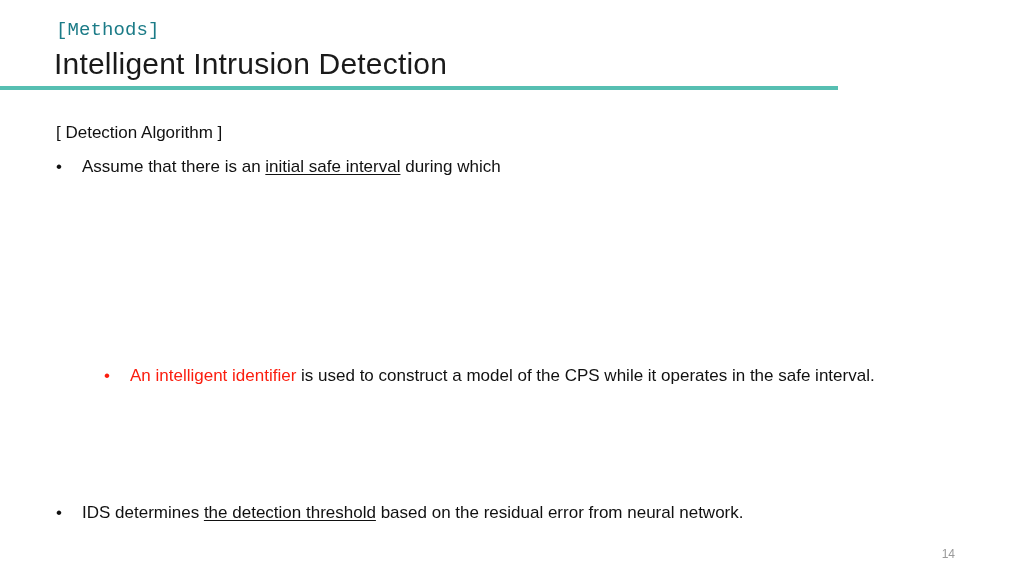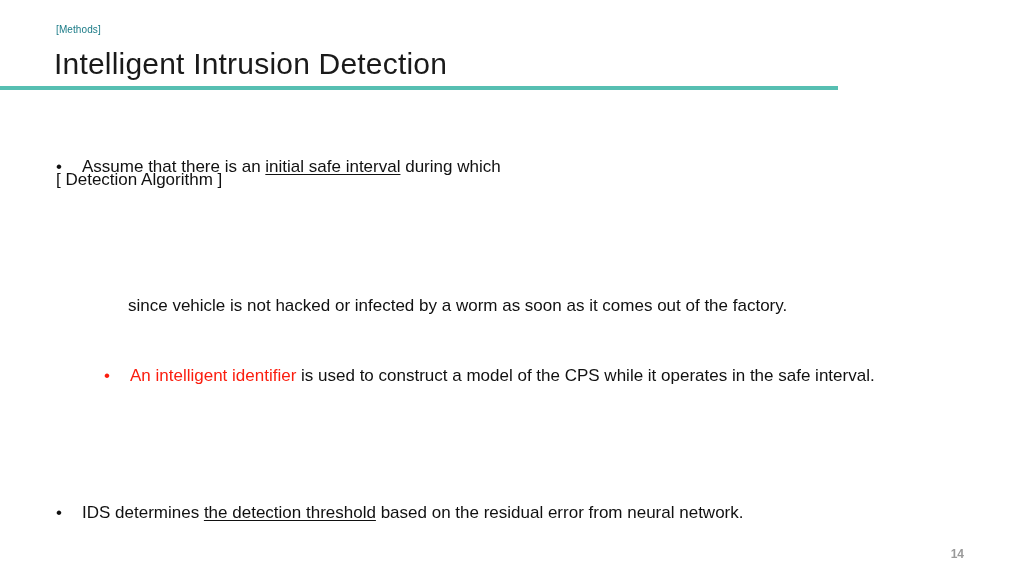--- a/index.html
+++ b/index.html
@@ -21,25 +21,26 @@
     width: 1024px;
     height: 576px;
     background: #ffffff;
   }
 
   
   .kicker {
     position: absolute;
     left: 56px;
     top: 21px;
-    font-size: 10px;
+    font-size: 19px;
     line-height: 18px;
     color: #1b7b87;
     letter-spacing: 0.1px;
     white-space: nowrap;
+    font-family: Liberation Mono, monospace;
   }
 
   .slide-title {
     position: absolute;
     left: 54px;
     top: 45px;
     font-size: 30px;
     line-height: 38px;
     font-weight: 400;
     color: #1a1a1a;
@@ -66,21 +67,20 @@
   }
 
   .section-label {
     position: absolute;
     left: 56px;
     top: 120px;
     font-size: 17px;
     line-height: 26px;
     color: #111111;
     white-space: nowrap;
-    margin-top: 47px;
   }
 
   .bullet-row {
     position: absolute;
     left: 56px;
     font-size: 17px;
     line-height: 26px;
     color: #111111;
     white-space: nowrap;
   }
@@ -109,27 +109,26 @@
 
   .u { text-decoration: underline; text-underline-offset: 2px; }
   .red { color: #fb1d0e; }
 
   .bullet-row.red-row { color: #fb1d0e; }
   .bullet-row.red-row .rest { color: #111111; }
 
   
   .page-number {
     position: absolute;
-    right: 60px;
+    right: 69px;
     bottom: 14px;
     font-size: 12px;
     line-height: 16px;
     color: #9a9a9a;
     white-space: nowrap;
-    font-weight: bold;
   }
 </style>
 </head>
 <body>
 
 <div class="slide">
 
   <div class="kicker">[Methods]</div>
 
   <div class="slide-title">Intelligent Intrusion Detection</div>
@@ -137,21 +136,20 @@
   <div class="title-rule"></div>
 
   <div class="body-area">
 
     <div class="section-label">[ Detection Algorithm ]</div>
 
     <div class="bullet-row" style="top:154px;">
       <span class="bullet-mark">•</span><span class="bullet-text"><span>Assume that there is an </span><span class="u">initial safe interval</span><span> during which</span></span>
     </div>
 
-    <div class="cont-line" style="left:128px; top:293px;">since vehicle is not hacked or infected by a worm as soon as it comes out of the factory.</div>
 
     <div class="bullet-row red-row" style="top:363px;margin-left:48px;">
       <span class="bullet-mark">•</span><span class="bullet-text"><span class="red">An intelligent identifier</span><span class="rest"> is used to construct a model of the CPS while it operates in the safe interval.</span></span>
     </div>
 
 
     <div class="bullet-row" style="top:500px;">
       <span class="bullet-mark">•</span><span class="bullet-text"><span>IDS determines </span><span class="u">the detection threshold</span><span> based on the residual error from neural network.</span></span>
     </div>
 

